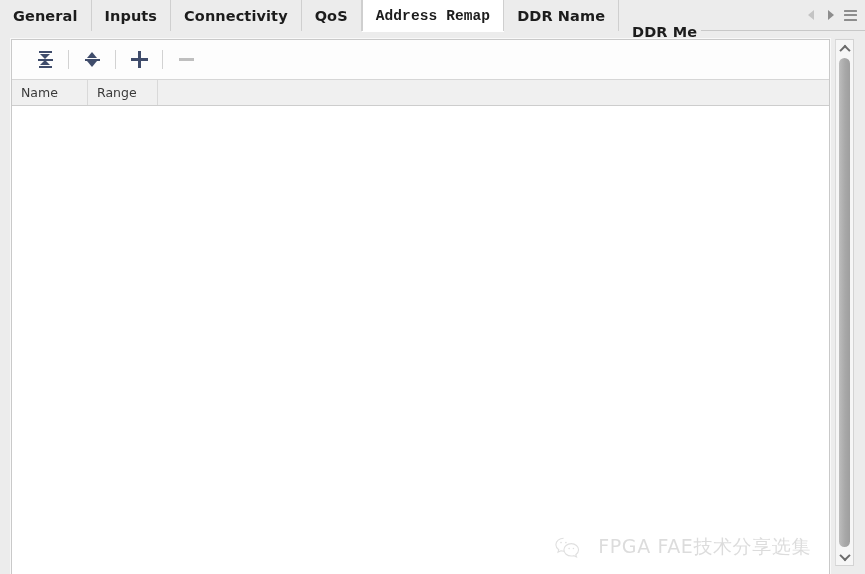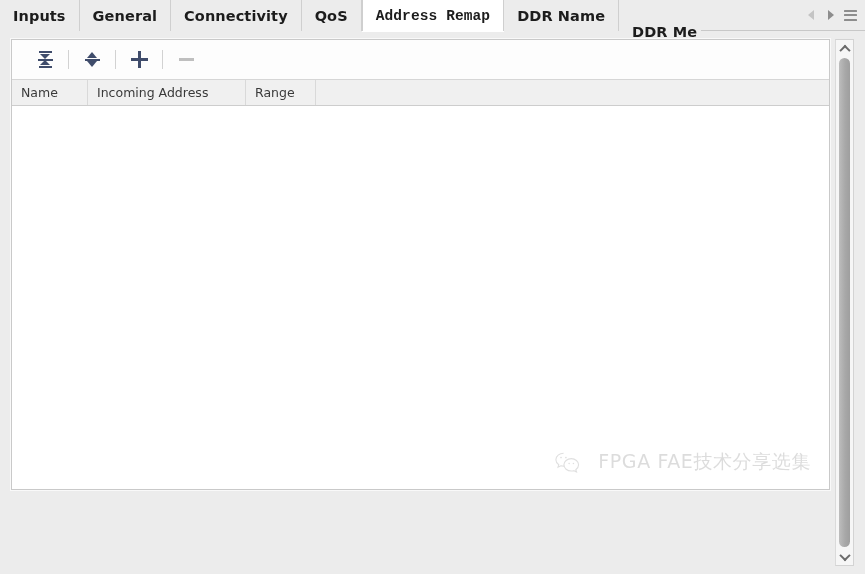--- a/index.html
+++ b/index.html
@@ -103,21 +103,21 @@
     background: #8d8d8d;
     border-radius: 0.5px;
   }
 
   
   .panel {
     position: absolute;
     left: 11px;
     top: 39px;
     width: 819px;
-    height: 451px;
+    height: 536px;
     background: #ffffff;
     border: 1px solid #c9c9c9;
     display: flex;
     flex-direction: column;
     box-shadow: 0 0 0 1px rgba(255,255,255,0.7);
   }
 
   
   .toolbar {
     height: 40px;
@@ -304,24 +304,24 @@
   }
 </style>
 </head>
 <body>
 
 <div id="app">
 
   <div class="tabbar">
 
     <div class="tab">
+      <span>General</span>
+    </div>
+    <div class="tab">
       <span>Inputs</span>
-    </div>
-    <div class="tab">
-      <span>General</span>
     </div>
     <div class="tab">
       <span>Connectivity</span>
     </div>
     <div class="tab">
       <span>QoS</span>
     </div>
     <div class="tab active">
       <span>Address Remap</span>
     </div>
@@ -386,21 +386,20 @@
 
       <div class="tbtn">
         <span class="ico-minus">
           <i></i>
         </span>
       </div>
     </div>
 
     <div class="thead">
       <div class="th" style="width:76px">Name</div>
-      <div class="th" style="width:158px">Incoming Address</div>
       <div class="th" style="width:70px">Range</div>
       <div class="th filler"></div>
     </div>
 
     <div class="tbody">
 
       <div class="watermark">
         <svg class="wm-icon" viewBox="0 0 40 34">
           <g fill="none" stroke="#b4b4b4" stroke-width="1.6">
             <path d="M14.2 3.2C7.9 3.2 2.8 7.5 2.8 12.8c0 3 1.7 5.7 4.3 7.5l-1.2 3.7 4.3-2.2c1.3.4 2.7.6 4.1.6h.8"></path>

